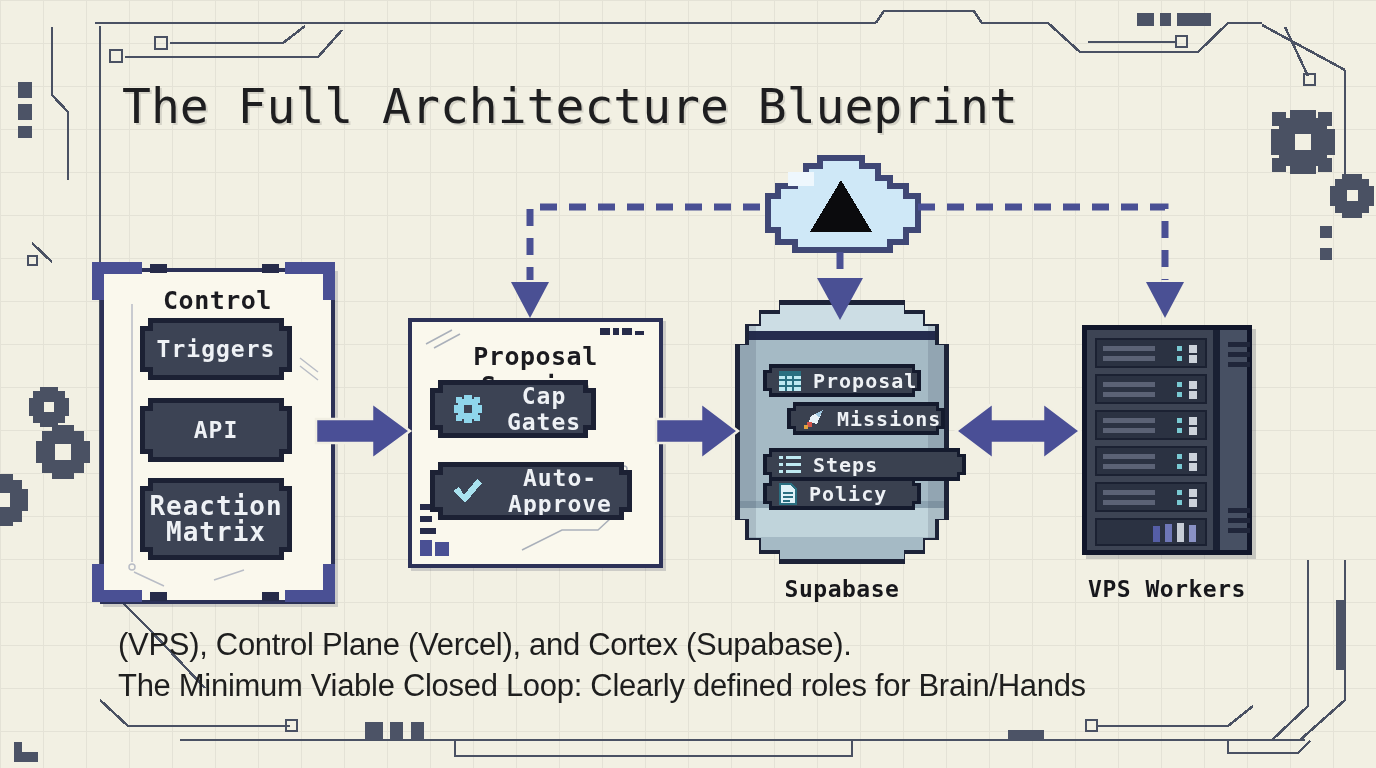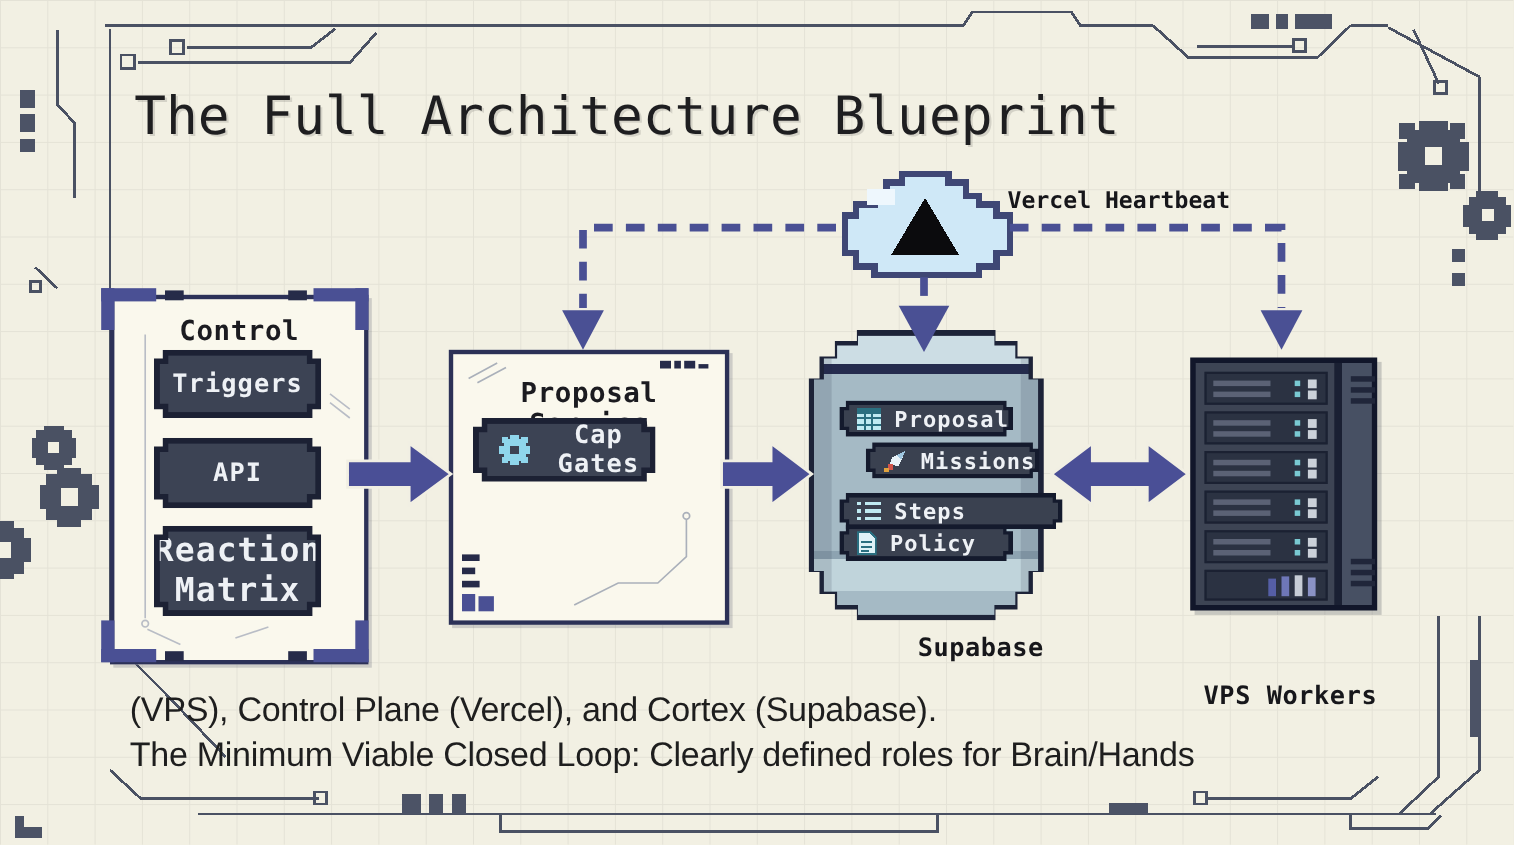--- a/index.html
+++ b/index.html
@@ -106,21 +106,21 @@
   .db-row-inner{
     position:absolute;left:4px;top:4px;right:4px;bottom:4px;background:#3a4150;
     display:flex;align-items:center;gap:12px;padding-left:12px;box-sizing:border-box;
     color:#eef1f5;font-weight:bold;font-size:20px;letter-spacing:1px;
     clip-path:polygon(0 5px,5px 5px,5px 0,calc(100% - 5px) 0,calc(100% - 5px) 5px,100% 5px,
       100% calc(100% - 5px),calc(100% - 5px) calc(100% - 5px),calc(100% - 5px) 100%,
       5px 100%,5px calc(100% - 5px),0 calc(100% - 5px));
   }
 
   .shape-label{
-    position:absolute;z-index:3;text-align:right;
+    position:absolute;z-index:3;text-align:center;
     font-size:23px;font-weight:bold;color:#17171b;letter-spacing:0.5px;
   }
 
   
   .rack{
     position:absolute;left:1082px;top:325px;width:170px;height:230px;z-index:2;
     background:#11162a;box-shadow:4px 4px 0 rgba(30,34,55,0.2);
   }
   .rack-body{position:absolute;left:5px;top:5px;right:5px;bottom:5px;background:#3d4454;}
   .rack-divider{position:absolute;top:0;bottom:0;left:126px;width:7px;background:#1a2033;}
@@ -232,21 +232,20 @@
     </g>
 
     <g>
       <path d="M795,250 H890 V242 H906 V230 H918 V196 H906 V186 H890 V178 H878 V166 H862 V158 H820 V166 H806 V178 H795 V186 H778 V196 H768 V230 H778 V242 H795 Z" fill="#cfe8f7" stroke="#3f4775" stroke-width="6"></path>
       <rect x="788" y="172" width="26" height="14" fill="#eef7fd"></rect>
       <polygon points="841,180 810,232 872,232" fill="#0b0b0d"></polygon>
     </g>
   </svg>
 
   <div class="page-title">The Full Architecture Blueprint</div>
-  <div class="cloud-label">Vercel Heartbeat</div>
 
   <div class="panel" style="left:100px;top:268px;width:227px;height:328px;">
     <svg width="219" height="320" style="position:absolute;left:0;top:0;">
       <g stroke="#b9bdc6" stroke-width="1.5" fill="none">
         <path d="M28,32 V290"></path>
         <circle cx="28" cy="295" r="3"></circle>
         <path d="M196,86 L214,100 M196,94 L214,108"></path>
         <path d="M30,300 L60,314 M110,308 L140,298"></path>
       </g>
     </svg>
@@ -270,21 +269,21 @@
     <div class="chip-inner px-notch" style="font-size:23px;">
       <span class="txt">API</span>
     </div>
   </div>
   <div class="chip px-notch" style="left:140px;top:318px;width:152px;height:62px;z-index:4;">
     <div class="chip-inner px-notch" style="font-size:23px;">
       <span class="txt">Triggers</span>
     </div>
   </div>
   <div class="chip px-notch" style="left:140px;top:478px;width:152px;height:82px;z-index:4;">
-    <div class="chip-inner px-notch" style="font-size:30px;line-height:36px;">
+    <div class="chip-inner px-notch" style="font-size:26px;line-height:26px;">
       <span class="txt">Reaction
 Matrix</span>
     </div>
   </div>
 
   <div class="panel" style="left:408px;top:318px;width:247px;height:242px;">
     <svg width="239" height="234" style="position:absolute;left:0;top:0;">
       <g stroke="#aab0ba" stroke-width="1.5" fill="none">
         <path d="M14,22 L40,8 M22,26 L48,12"></path>
         <path d="M110,228 L150,208 H186 L212,184 V150"></path>
@@ -320,20 +319,30 @@
             <rect x="3" y="21" width="6" height="6"></rect>
               <rect x="21" y="21" width="6" height="6"></rect>
           </g>
           <rect x="11" y="11" width="8" height="8" fill="#3c4354"></rect>
         </svg>
       </span>
       <span class="txt">Cap Gates</span>
     </div>
   </div>
 
+  <div class="chip px-notch" style="left:430px;top:462px;width:202px;height:58px;z-index:4;">
+    <div class="chip-inner px-notch" style="font-size:23px;justify-content:flex-start;padding-left:16px;gap:10px;">
+      <span class="icon">
+        <svg width="32" height="28" viewBox="0 0 32 28" shape-rendering="crispEdges">
+          <path d="M2,14 L8,10 L13,18 L26,2 L31,6 L14,26 Z" fill="#a9e2ef"></path>
+        </svg>
+      </span>
+      <span class="txt">Auto-Approve</span>
+    </div>
+  </div>
 
   <div class="cyl-outer">
     <div class="cyl-inner"></div>
   </div>
 
   <div class="db-row" style="top:364px;">
     <div class="db-row-inner">
       <span class="icon">
         <svg width="22" height="20" viewBox="0 0 22 20" shape-rendering="crispEdges">
           <rect x="0" y="0" width="22" height="20" fill="#bfeaf2"></rect>
@@ -450,21 +459,21 @@
 
       <div class="slot" style="top:188px;height:28px;">
         <div class="eq" style="left:56px;top:6px;height:16px;background:#555ea6;"></div>
         <div class="eq" style="left:68px;top:4px;height:18px;background:#6e77b8;"></div>
         <div class="eq" style="left:80px;top:3px;height:19px;"></div>
         <div class="eq" style="left:92px;top:5px;height:17px;background:#8a92c5;"></div>
       </div>
     </div>
   </div>
 
-  <div class="shape-label" style="left:1082px;top:576px;width:170px;margin-top:44px;">VPS Workers</div>
+  <div class="shape-label" style="left:1082px;top:576px;width:170px;">VPS Workers</div>
 
   <div class="caption">
     <div>(VPS), Control Plane (Vercel), and Cortex (Supabase).</div>
     <div>The Minimum Viable Closed Loop: Clearly defined roles for Brain/Hands</div>
   </div>
 
   <svg class="connector-layer" width="1376" height="768">
 
     <g stroke="#4a5094" stroke-width="7" fill="none" stroke-dasharray="17 12">
       <path d="M760,207 H530 V280"></path>

